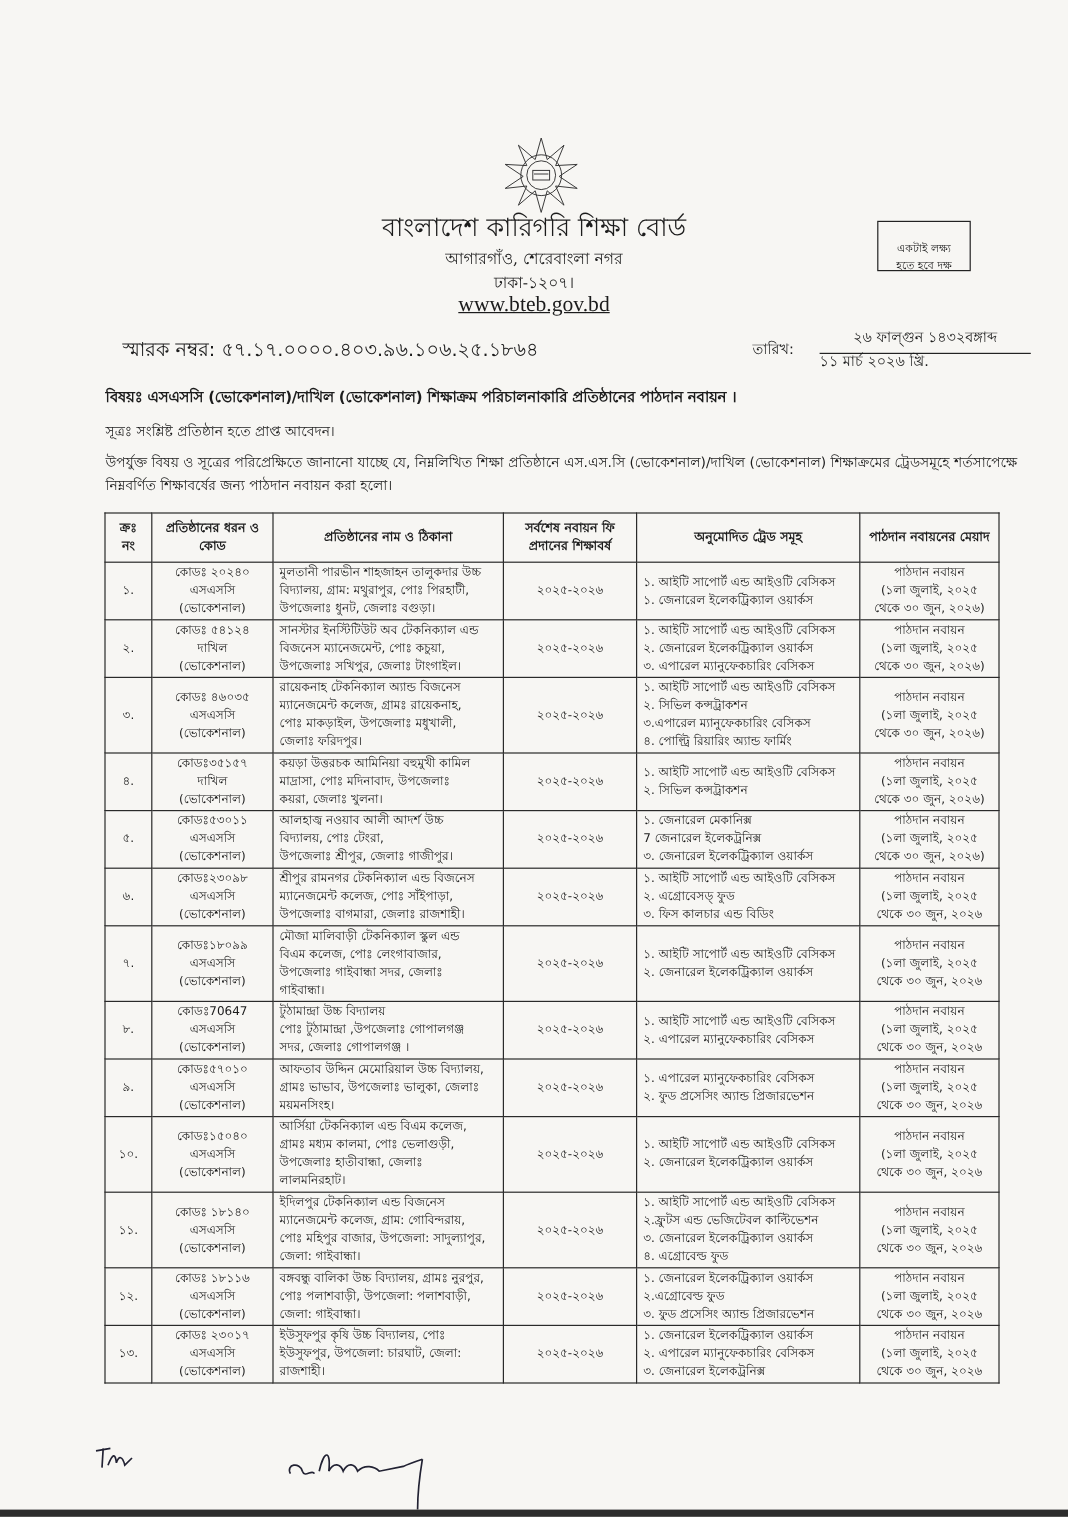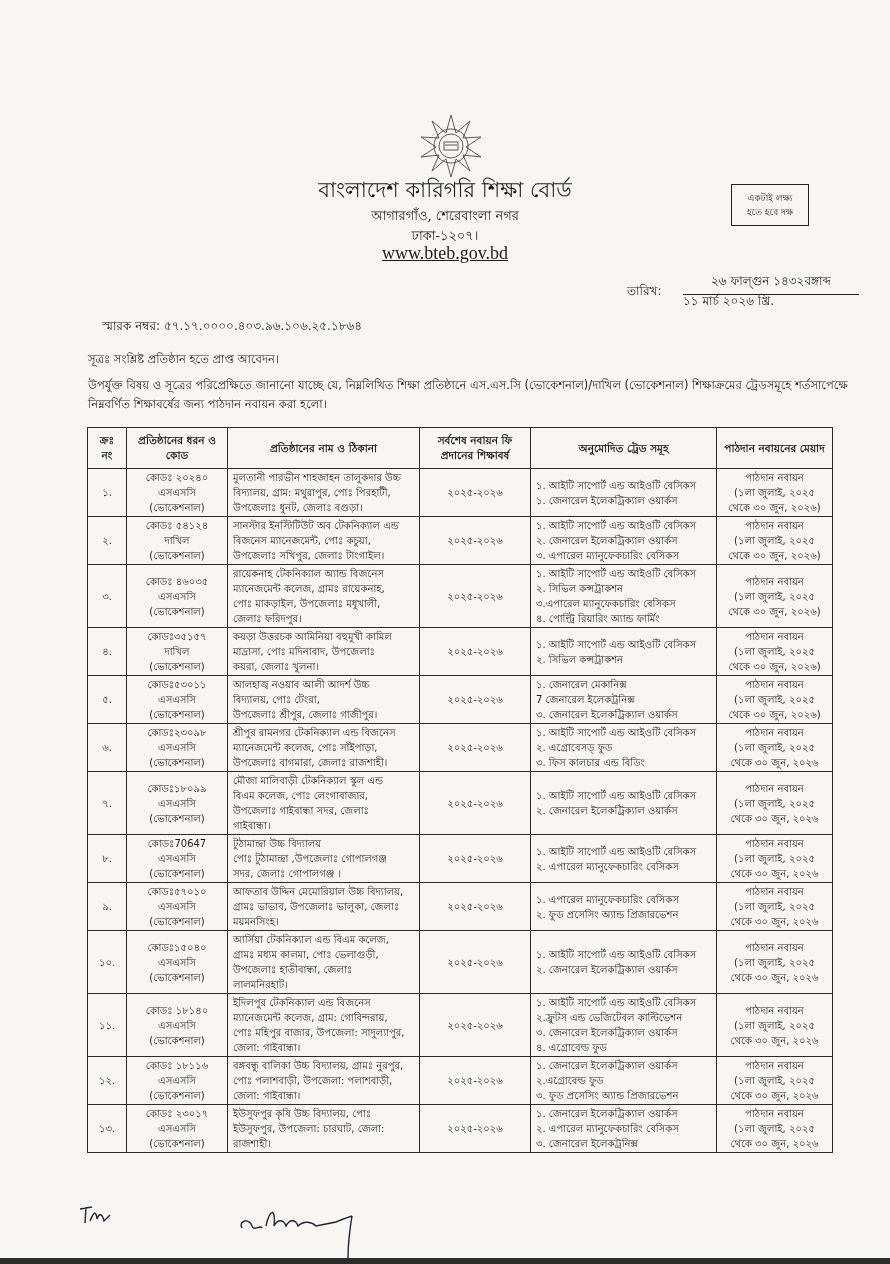--- a/index.html
+++ b/index.html
@@ -10,22 +10,22 @@
     color: #1c1c1c;
     position: relative;
   }
   .page { position: absolute; left: 0; top: 0; width: 890px; height: 984px; border-radius: 20px; }
   .emblem { position: absolute; left: 418px; top: 113px; width: 66px; height: 66px; }
   .org-name { position: absolute; left: 0; width: 890px; top: 174px; text-align: center; font-size: 21px; font-family: "DejaVu Serif", serif; }
   .org-line { position: absolute; left: 0; width: 890px; text-align: center; font-size: 13px; font-family: "DejaVu Serif", serif; }
   .org-addr1 { top: 206px; }
   .org-addr2 { top: 226px; }
   .org-web { position: absolute; left: 0; width: 890px; top: 243px; text-align: center; font-size: 18px; font-family: "Liberation Serif", serif; text-decoration: underline; }
-  .motto { position: absolute; left: 731px; top: 184px; width: 78px; height: 42px; border: 1px solid #222; font-size: 9px; text-align: center; line-height: 14px; padding-top: 6px; box-sizing: border-box; }
-  .memo { position: absolute; left: 102px; top: 279px; font-size: 12px; margin-top: 38px; }
+  .motto { position: absolute; left: 731px; top: 184px; width: 78px; height: 42px; border: 1px solid #222; font-size: 9px; text-align: center; line-height: 14px; padding-top: 16px; box-sizing: border-box; }
+  .memo { position: absolute; left: 102px; top: 279px; font-size: 16px; }
   .date-block { position: absolute; left: 627px; top: 274px; font-size: 12px; }
   .date-label { position: absolute; left: 0; top: 8px; }
   .date-bn { position: absolute; left: 56px; top: -2px; width: 176px; text-align: center; border-bottom: 1px solid #222; padding-bottom: 2px; white-space: nowrap; }
   .date-en { position: absolute; left: 56px; top: 18px; width: 176px; text-align: left; white-space: nowrap; }
   .subject { position: absolute; left: 88px; top: 322px; font-size: 12.5px; font-weight: bold; letter-spacing: -0.2px; white-space: nowrap; }
   .reference { position: absolute; left: 88px; top: 351px; font-size: 11.5px; }
   .body-text { position: absolute; left: 88px; top: 376px; width: 760px; font-size: 11.5px; line-height: 19px; }
   table.renewals {
     position: absolute; left: 87px; top: 427px; width: 745px;
     border-collapse: collapse; table-layout: fixed;
@@ -74,20 +74,21 @@
     <span>স্মারক নম্বর:</span>
     <span>৫৭.১৭.০০০০.৪০৩.৯৬.১০৬.২৫.১৮৬৪</span>
   </div>
 
   <div class="date-block">
     <span class="date-label">তারিখ:</span>
     <span class="date-bn">২৬ ফাল্গুন ১৪৩২বঙ্গাব্দ</span>
     <span class="date-en">১১ মার্চ ২০২৬ খ্রি.</span>
   </div>
 
+  <div class="subject">বিষয়ঃ এসএসসি (ভোকেশনাল)/দাখিল (ভোকেশনাল) শিক্ষাক্রম  পরিচালনাকারি  প্রতিষ্ঠানের পাঠদান নবায়ন ।</div>
   <div class="reference">সূত্রঃ সংশ্লিষ্ট প্রতিষ্ঠান হতে প্রাপ্ত আবেদন।</div>
   <div class="body-text">উপর্যুক্ত বিষয় ও সূত্রের পরিপ্রেক্ষিতে জানানো যাচ্ছে যে, নিম্নলিখিত শিক্ষা প্রতিষ্ঠানে এস.এস.সি (ভোকেশনাল)/দাখিল (ভোকেশনাল) শিক্ষাক্রমের ট্রেডসমূহে শর্তসাপেক্ষে নিম্নবর্ণিত শিক্ষাবর্ষের জন্য পাঠদান নবায়ন করা হলো।</div>
 
   <table class="renewals">
     <colgroup>
       <col style="width:39px">
       <col style="width:101px">
       <col style="width:192px">
       <col style="width:111px">
       <col style="width:186px">

